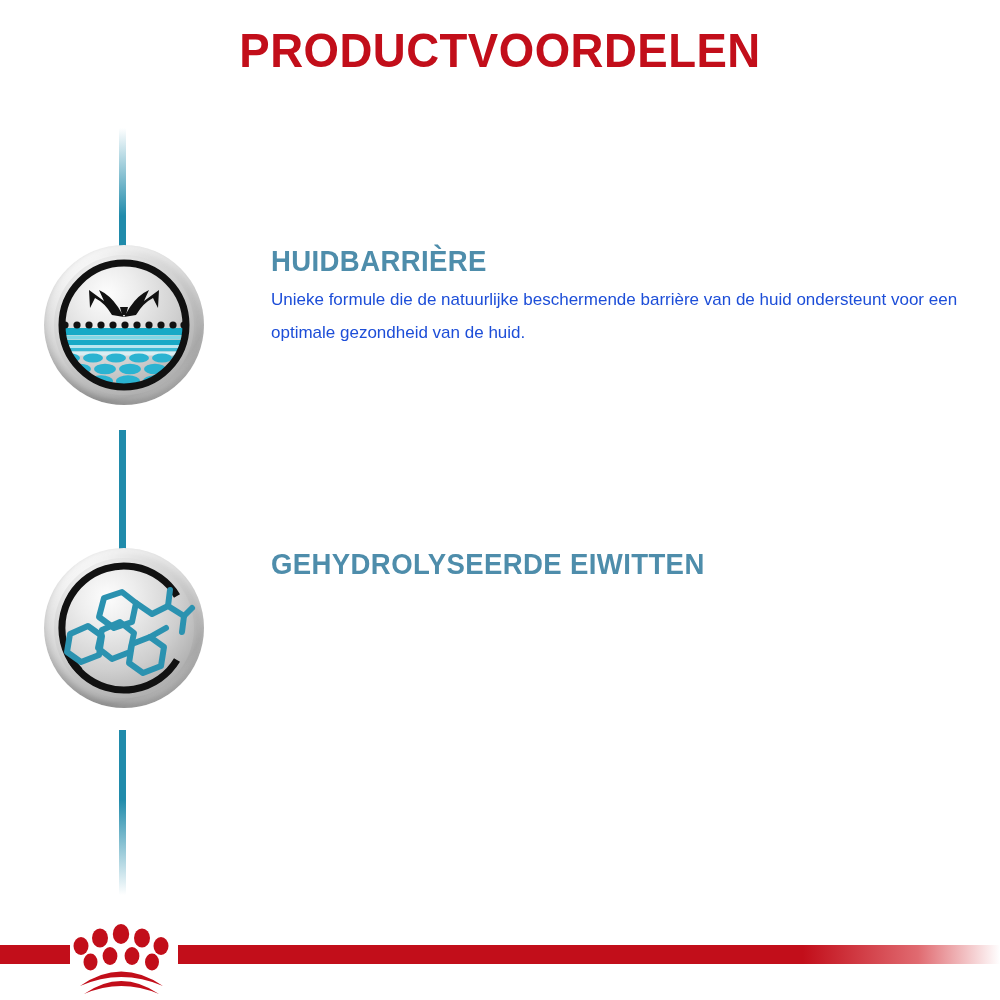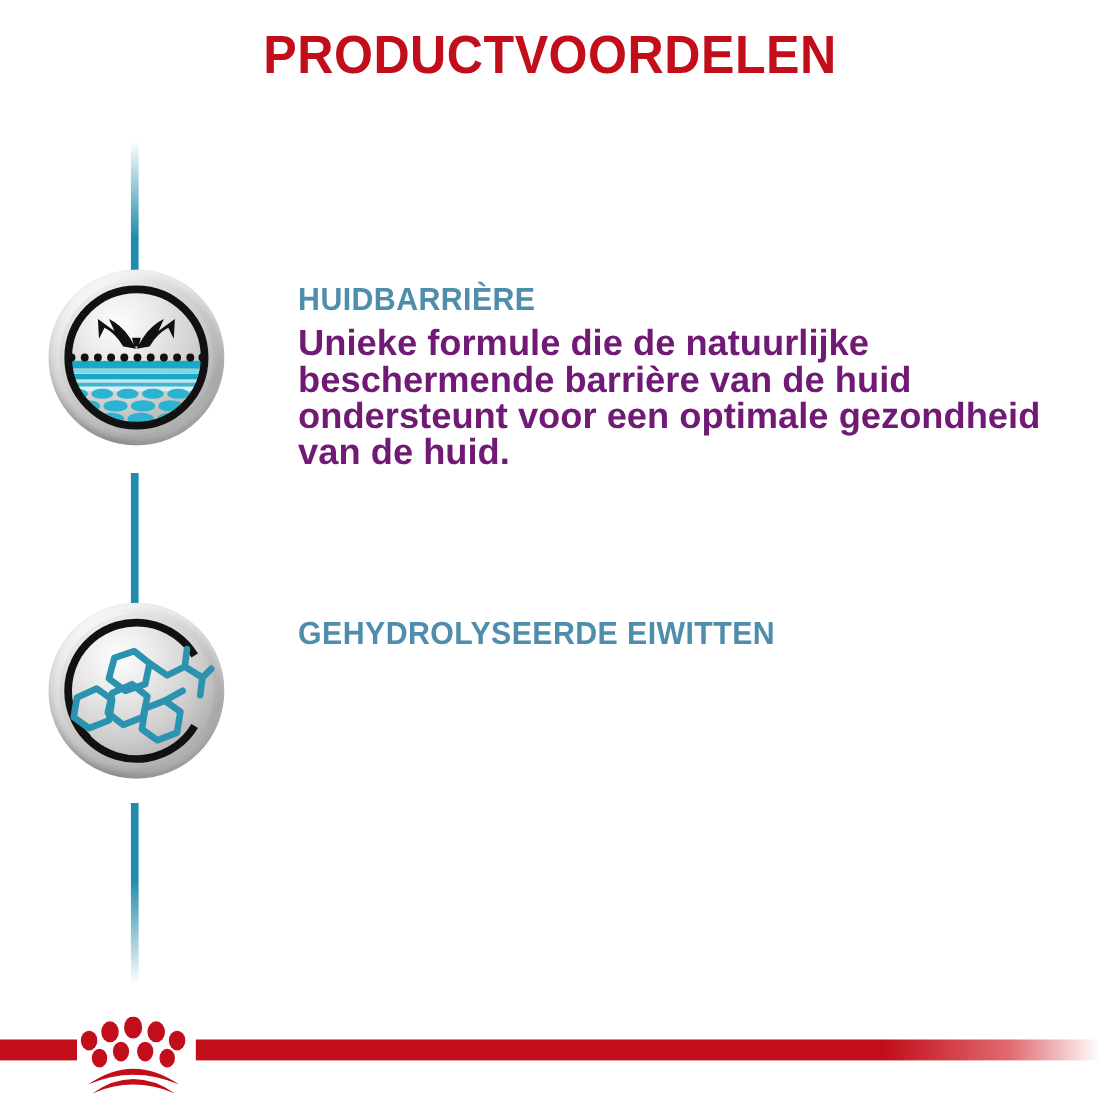--- a/index.html
+++ b/index.html
@@ -64,36 +64,36 @@
     box-shadow: inset 0 -3px 7px rgba(0,0,0,0.28), inset 0 3px 6px rgba(255,255,255,0.85);
   }
   .medal-inner {
     position:absolute;
     left:10px; top:10px; right:10px; bottom:10px;
     border-radius:50%;
     background: radial-gradient(circle at 38% 28%, #fdfdfd 0%, #ededed 22%, #cfcfcf 55%, #b0b0b0 78%, #e2e2e2 100%);
   }
   .icon-svg { position:absolute; inset:0; width:160px; height:160px; }
 
-  .texts { position:absolute; left:271px; top:0; width:690px;margin-top:12px; }
+  .texts { position:absolute; left:271px; top:0; width:690px; }
   .b-head {
     color:#4e8dab;
     font-weight:bold;
     font-size:29px;
     letter-spacing:0.4px;
     transform:scaleX(0.95);
     transform-origin:left top;
     white-space:nowrap;
     margin-bottom:5px;
   }
   .b-body {
-    color:#701a75;
-    font-size:33px;
+    color:#1d4ed8;
+    font-size:17px;
     line-height:33px;
-    font-weight:bold;
+    font-weight:normal;
   }
 
   
   .footer { position:absolute; left:0; top:928px; width:1000px; height:72px; }
   .bar-left {
     position:absolute; left:0; top:17px;
     width:70px; height:19px;
     background:#c20e1a;
   }
   .bar-right {

